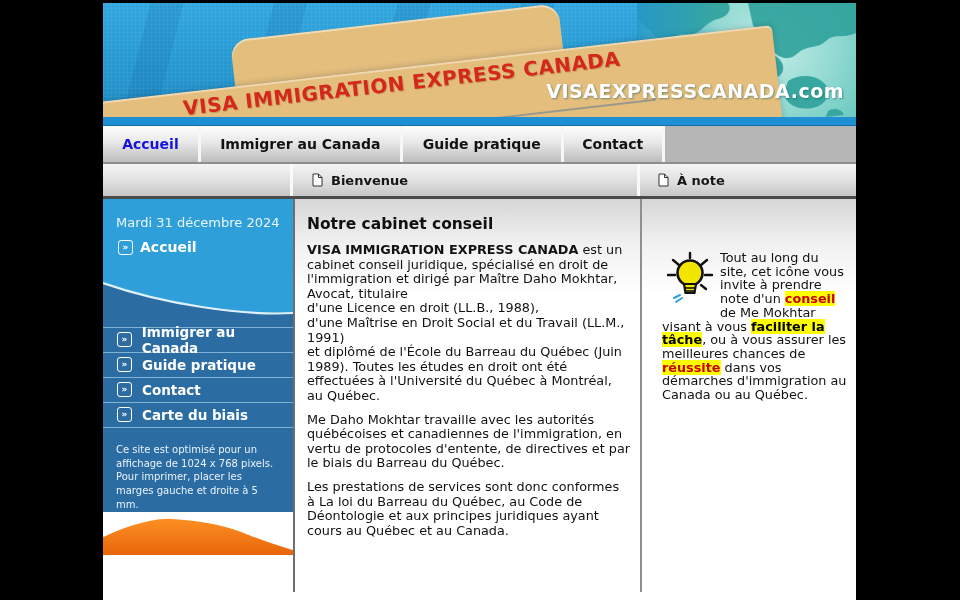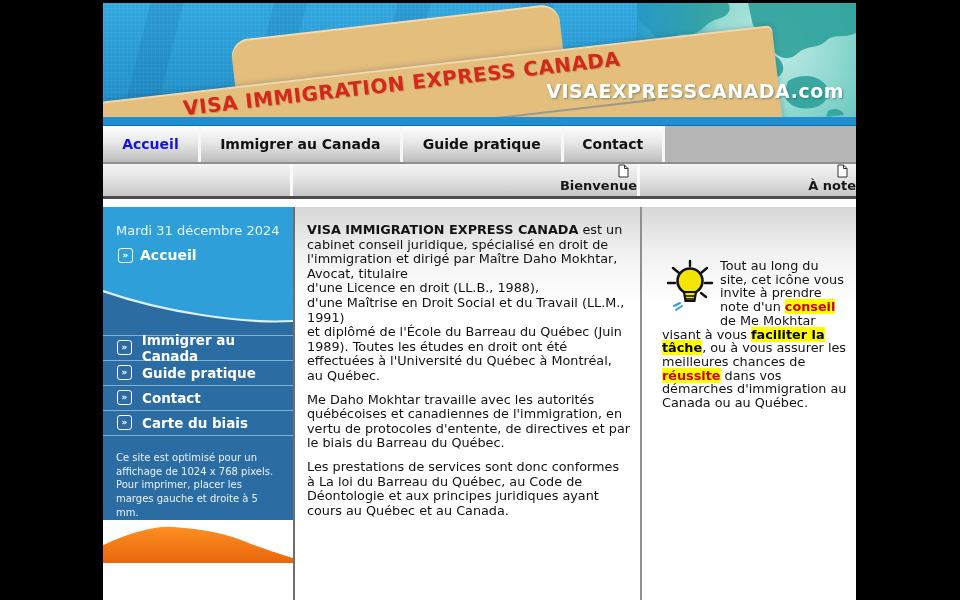--- a/index.html
+++ b/index.html
@@ -40,29 +40,29 @@
     border-right:3px solid #F7F7F7;box-sizing:border-box;cursor:pointer;}
   #tabbar .tab:nth-child(1){flex:0 0 13%;}
   #tabbar .tab:nth-child(2){flex:0 0 26.8%;}
   #tabbar .tab:nth-child(3){flex:0 0 21.4%;}
   #tabbar .tab:nth-child(4){flex:0 0 13.4%;}
   #tabbar .tab:nth-child(5){flex:1;border-right:none;}
 
   
   #secbar{display:flex;height:35px;border-bottom:3px solid #4B4B4B;box-sizing:border-box;
     background:linear-gradient(180deg,#F4F4F4 0%,#E2E2E2 50%,#C6C6C6 100%);}
-  #secbar .cell{display:flex;align-items:flex-end;box-sizing:border-box;border-right:3px solid #FAFAFA;flex-direction:column;}
+  #secbar .cell{display:flex;align-items:center;box-sizing:border-box;border-right:3px solid #FAFAFA;}
   #secbar .cell.c1{flex:0 0 190px;}
   #secbar .cell.c2{flex:0 0 347px;padding-left:19px;}
   #secbar .cell.c3{flex:1;padding-left:18px;border-right:none;}
   #secbar .doc{margin-right:8px;display:inline-block;line-height:0;}
   #secbar .lbl{font-size:13px;font-weight:bold;color:#161616;}
 
   
-  #bodyrow{display:flex;height:393px;margin-top:8px;}
+  #bodyrow{display:flex;height:393px;}
   #sidebar{flex:0 0 190px;display:flex;flex-direction:column;background:#fff;}
   .side-top{height:99px;background:#2E9FD9;color:#EAF5FC;}
   .side-date{padding:16px 10px 0 13px;font-size:13px;}
   .side-home{display:flex;align-items:center;margin:9px 0 0 15px;cursor:pointer;}
   .sq-ico{display:inline-flex;align-items:center;justify-content:center;width:13px;height:13px;
     border:1px solid #fff;border-radius:3px;color:#fff;font-size:9px;font-weight:bold;line-height:1;}
   .side-home .txt{margin-left:7px;font-size:14px;font-weight:bold;color:#fff;}
   .side-wave{height:46px;line-height:0;}
   .side-menu{background:#2B6CA3;}
   .menu-item{display:flex;align-items:center;height:24px;border-top:1px solid #7FB3D6;
@@ -195,20 +195,21 @@
             </linearGradient>
           </defs>
           <path d="M0,24 C30,10 55,5 70,6 C100,8 122,12 146,22 C166,30 180,34 190,37 L190,43 L0,43 Z" fill="url(#og)"></path>
           <path d="M0,24 C30,10 55,5 70,6 C100,8 122,12 146,22 C166,30 180,34 190,37" fill="none" stroke="#FFFFFF" stroke-width="2"></path>
         </svg>
       </div>
       <div class="side-bottom"></div>
     </div>
 
     <div id="main">
+      <h1>Notre cabinet conseil</h1>
       <div>
           <p><span style="font-weight: bold;">VISA IMMIGRATION EXPRESS CANADA</span><span> est un cabinet conseil juridique, spécialisé en droit de l'immigration et dirigé par Maître Daho Mokhtar, Avocat, titulaire</span><br><span>d'une Licence en droit (LL.B., 1988),</span><br><span>d'une Maîtrise en Droit Social et du Travail (LL.M., 1991)</span><br><span>et diplômé de l'École du Barreau du Québec (Juin 1989). Toutes les études en droit ont été effectuées à l'Université du Québec à Montréal, au Québec.</span></p>
           <p><span>Me Daho Mokhtar travaille avec les autorités québécoises et canadiennes de l'immigration, en vertu de protocoles d'entente, de directives et par le biais du Barreau du Québec.</span></p>
           <p><span>Les prestations de services sont donc conformes à La loi du Barreau du Québec, au Code de Déontologie et aux principes juridiques ayant cours au Québec et au Canada.</span></p>
         </div>
     </div>
 
     <div id="aside">
       <div class="inner">
         <svg id="bulb" viewBox="0 0 52 56">

